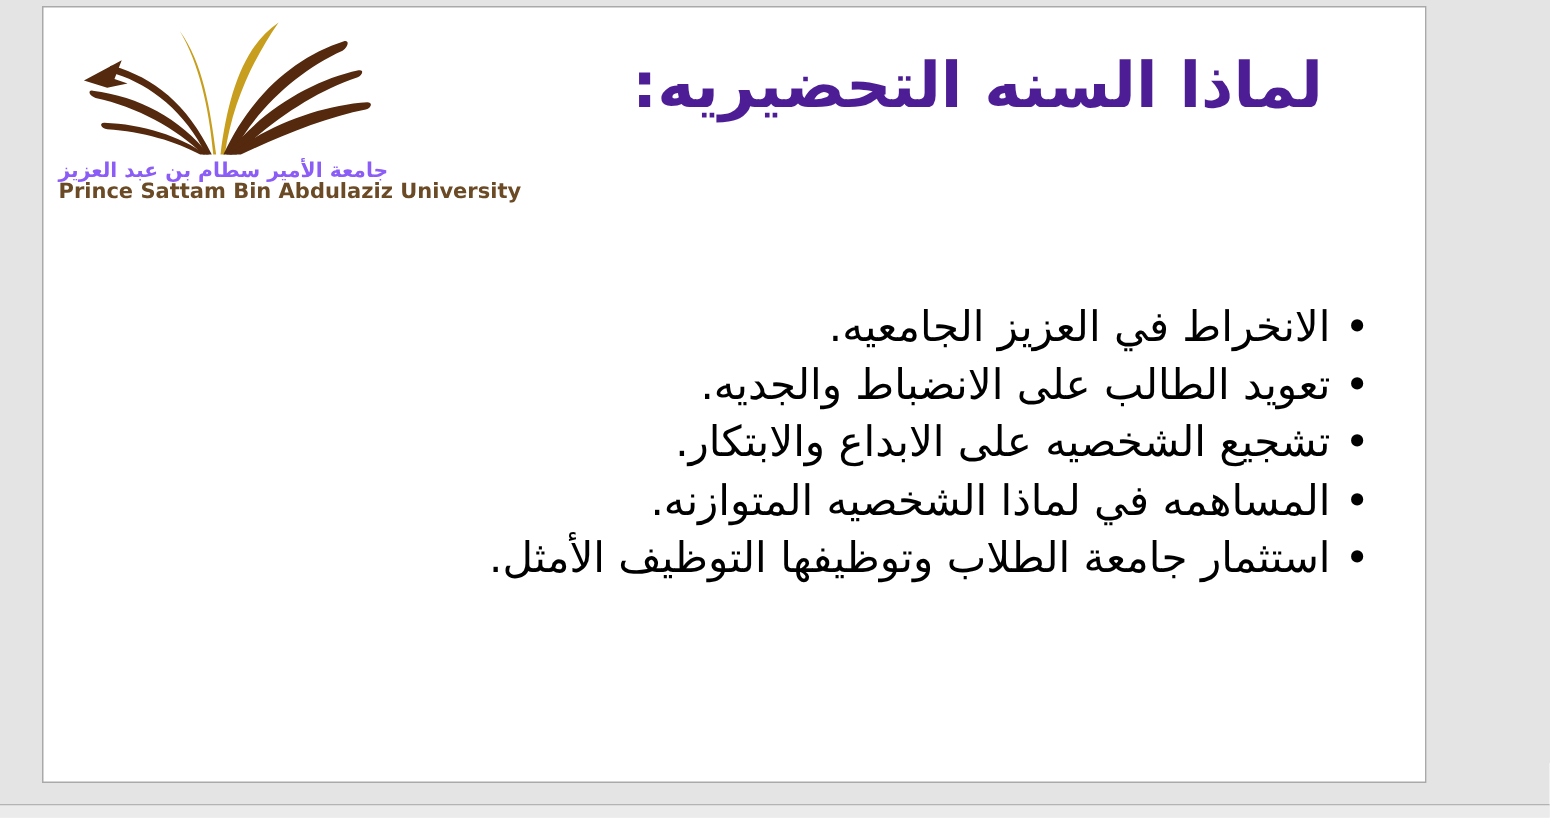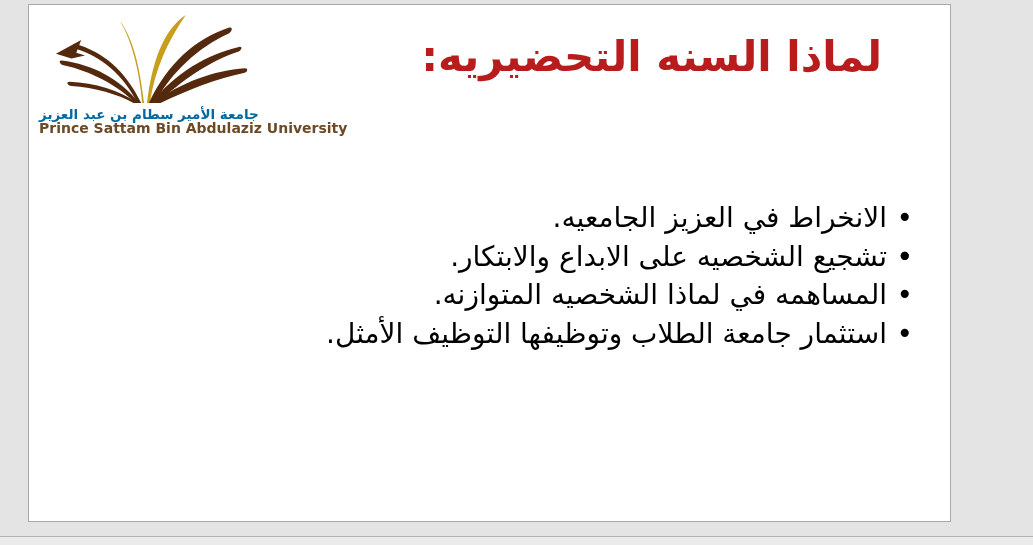--- a/index.html
+++ b/index.html
@@ -18,35 +18,35 @@
 
   
   .bottom-divider{position:absolute;left:0;top:536px;width:1033px;height:1px;background:#b3b3b3;}
   .bottom-strip{position:absolute;left:0;top:537px;width:1033px;height:8px;background:#ebebeb;}
 
   
   .logo{position:absolute;left:10px;top:8px;width:216px;text-align:center;}
   .logo svg{display:block;margin:0 auto;}
   .logo-ar{
     font-family:"DejaVu Sans",sans-serif;
-    font-size:13.5px;font-weight:bold;color:#0369a1;
+    font-size:13.5px;font-weight:bold;color:#8b5cf6;
     line-height:16px;margin-top:1px;white-space:nowrap;
   }
   .logo-en{
     font-family:"DejaVu Sans",sans-serif;
     font-size:14px;font-weight:600;color:#6b4a26;
     line-height:12px;white-space:nowrap;
   }
 
   
   .title{
     position:absolute;right:68px;top:28px;margin:0;
     direction:rtl;text-align:right;
     font-family:"DejaVu Sans","Liberation Serif",serif;
-    font-size:42px;font-weight:bold;color:#b91c1c;
+    font-size:42px;font-weight:bold;color:#4c1d95;
     white-space:nowrap;line-height:1.15;
   }
 
   
   .bullets{
     position:absolute;right:37px;top:194px;margin:0;padding:0;
     list-style:none;direction:rtl;text-align:right;
     font-family:"DejaVu Sans","Liberation Serif",serif;
     font-size:28px;color:#000;
   }
@@ -87,20 +87,21 @@
 
     <h1 class="title">لماذا السنه التحضيريه:</h1>
 
     <ul class="bullets">
       <li>
         <span class="dot">•</span>
         <span>الانخراط في العزيز الجامعيه.</span>
       </li>
       <li>
         <span class="dot">•</span>
+        <span>تعويد الطالب على الانضباط والجديه.</span>
       </li>
       <li>
         <span class="dot">•</span>
         <span>تشجيع الشخصيه على الابداع والابتكار.</span>
       </li>
       <li>
         <span class="dot">•</span>
         <span>المساهمه في لماذا الشخصيه المتوازنه.</span>
       </li>
       <li>

